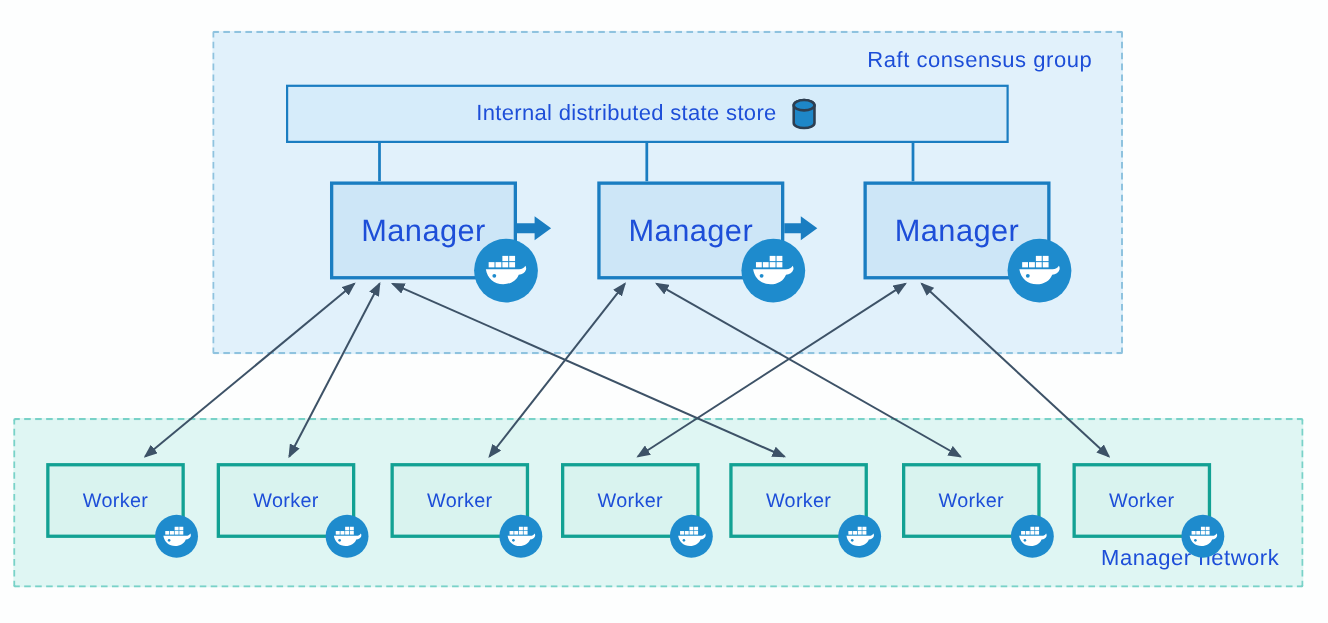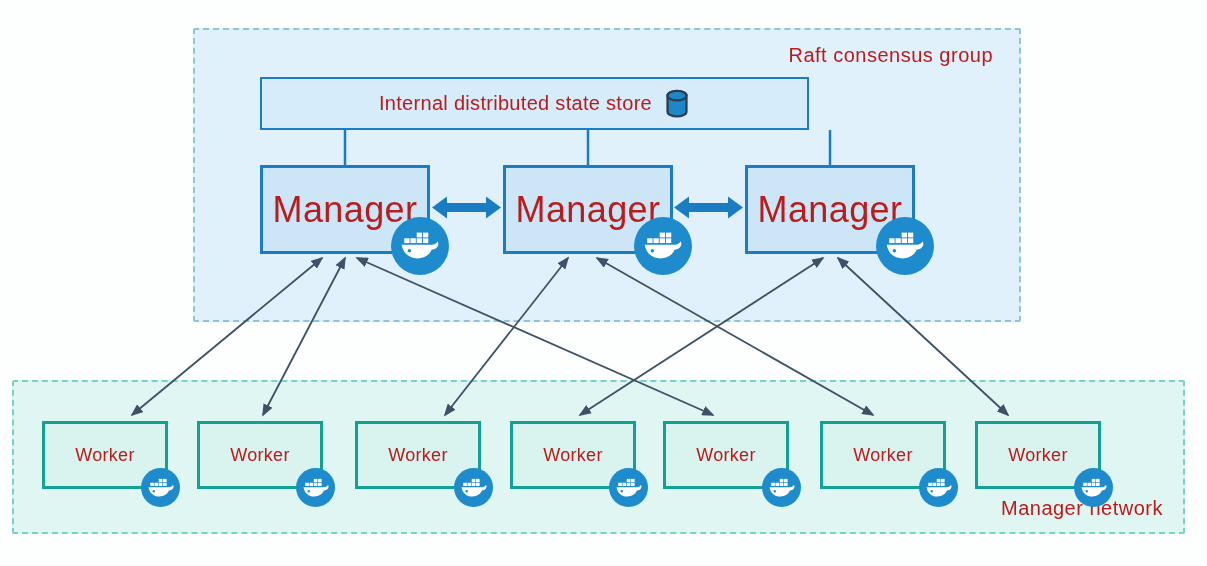--- a/index.html
+++ b/index.html
@@ -1,52 +1,52 @@
 <!DOCTYPE html>
 <html><head>
 <meta charset="utf-8">
 <style>
   html,body{margin:0;padding:0;background:#fdfefe;}
   .stage{
     position:relative;width:1207px;height:566px;overflow:hidden;
     font-family:"Liberation Sans","DejaVu Sans",sans-serif;
-    color:#b91c1c;background:#fdfefe;text-decoration:underline;
+    color:#1d4ed8;background:#fdfefe;text-decoration:underline;
   }
   
   .raft-box{
     position:absolute;left:193px;top:28px;width:828px;height:294px;
     background:#e1f1fb;border:2px dashed #8fc3df;border-radius:2px;box-sizing:border-box;
   }
   .gossip-box{
     position:absolute;left:12px;top:380px;width:1173px;height:154px;
     background:#dff6f3;border:2px dashed #79d2c8;border-radius:2px;box-sizing:border-box;
   }
   .raft-label{
     position:absolute;top:14px;right:26px;font-size:20px;letter-spacing:.5px;
   }
   .gossip-label{
     position:absolute;bottom:12px;right:20px;font-size:20px;letter-spacing:.5px;
   }
   
   .store-box{
-    position:absolute;left:260px;top:77px;width:549px;height:53px;
+    position:absolute;left:260px;top:77px;width:657px;height:53px;
     background:#d6ecfa;border:2.5px solid #1a7dc1;box-sizing:border-box;
     display:flex;align-items:center;justify-content:center;gap:12px;
   }
   .store-label{font-size:20px;letter-spacing:.3px;}
   .db-icon{width:26px;height:30px;display:block;}
   
   .node{
     position:absolute;box-sizing:border-box;
     display:flex;align-items:center;justify-content:center;
   }
   .manager{
     width:170px;height:89px;top:165px;
     background:#cde6f7;border:3px solid #1a7dc1;
-    font-size:36px;letter-spacing:.4px;z-index:3;
+    font-size:28px;letter-spacing:.4px;z-index:3;margin-left:40px;
   }
   .m1{left:260px;} .m2{left:503px;} .m3{left:745px;}
   .worker{
     width:126px;height:68px;top:421px;
     background:#d9f3ef;border:3px solid #12a193;
     font-size:18px;letter-spacing:.3px;z-index:3;
   }
   .w1{left:42px;} .w2{left:197px;} .w3{left:355px;} .w4{left:510px;}
   .w5{left:663px;} .w6{left:820px;} .w7{left:975px;}
   

